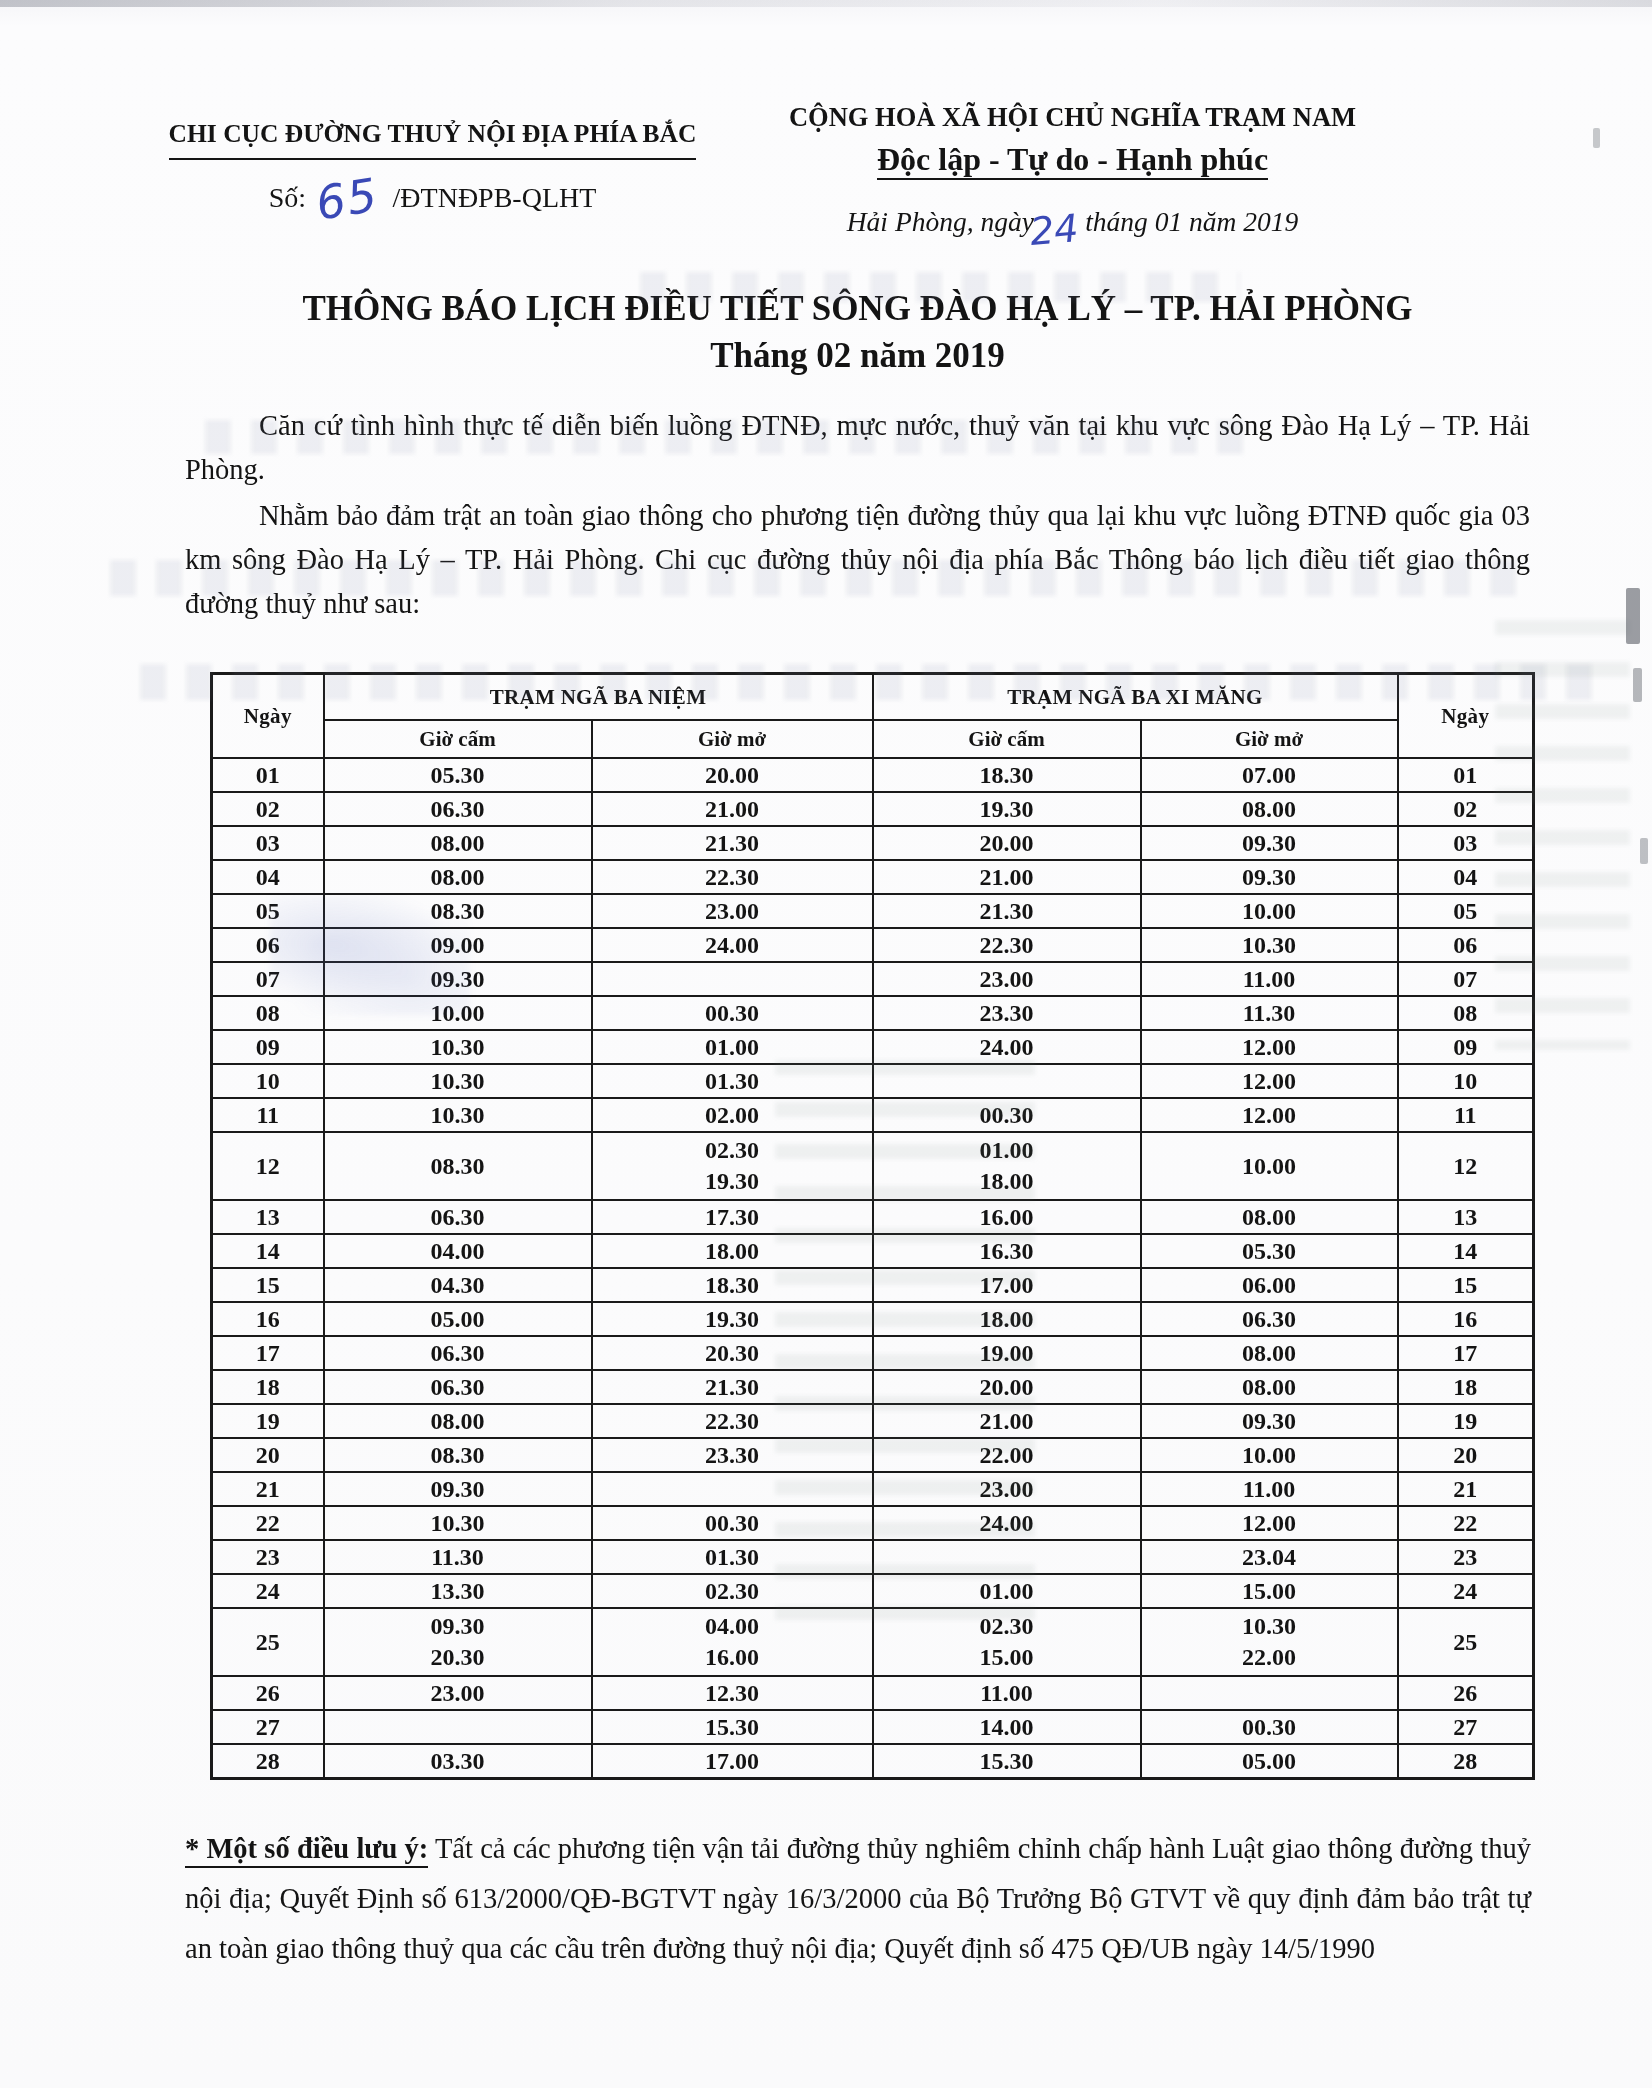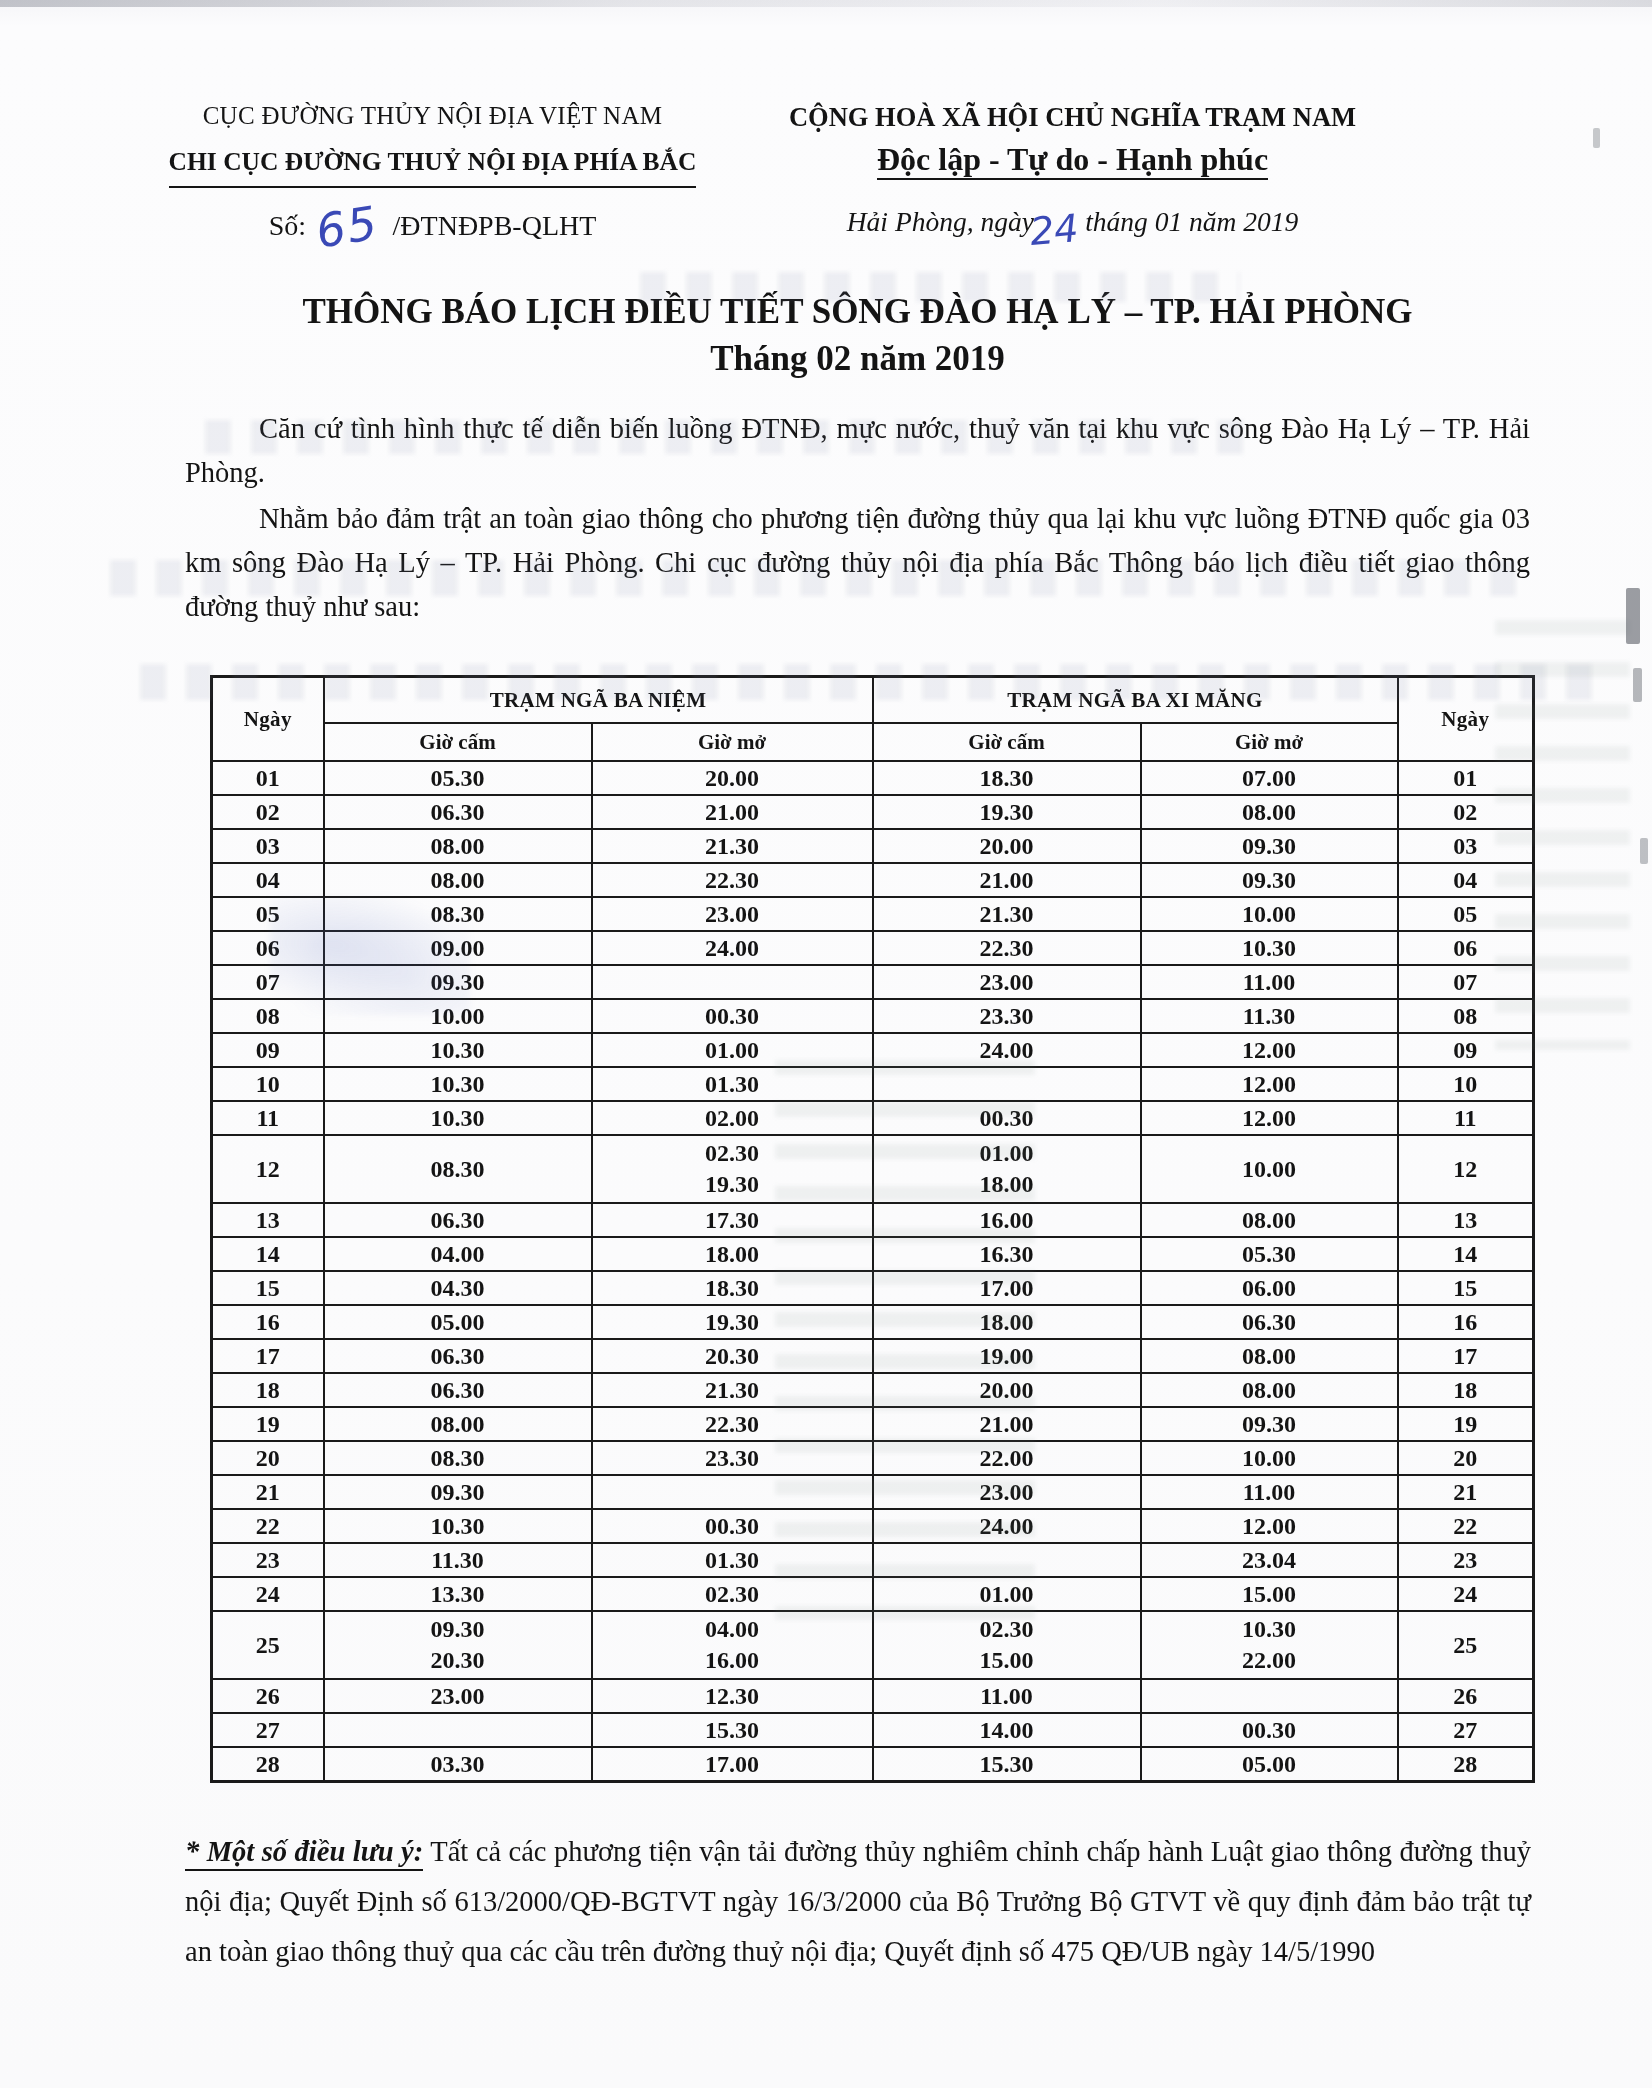--- a/index.html
+++ b/index.html
@@ -45,21 +45,21 @@
   table.sched{margin:46px 0 0 210px;border-collapse:collapse;table-layout:fixed;
               width:1322px;border:3px solid #1a1a1a;}
   .sched th,.sched td{border:2px solid #1a1a1a;text-align:center;vertical-align:middle;padding:0;}
   .sched thead tr.r1 th{height:44px;font-size:21px;font-weight:bold;letter-spacing:.3px;}
   .sched thead tr.r2 th{height:36px;font-size:21px;font-weight:bold;margin-top:10px;}
   .sched td{height:32px;font-weight:bold;font-size:24px;}
   .sched tr.tall td{height:66px;}
   .cl{line-height:31px;}
   
   .note{margin:44px 0 0 185px;width:1346px;font-size:28.5px;line-height:50px;text-align:justify;}
-  .note-lead{font-weight:bold;border-bottom:2.5px solid #141414;padding-bottom:2px;font-style:italic;}
+  .note-lead{font-weight:bold;border-bottom:2.5px solid #141414;padding-bottom:2px;}
 </style>
 </head>
 <body>
 
 <div class="page">
 
   <div class="topline"></div>
   <div class="bleed" style="left:640px;top:272px;width:600px;height:30px;"></div>
   <div class="bleed" style="left:205px;top:420px;width:1040px;height:34px;"></div>
   <div class="bleed" style="left:110px;top:560px;width:1420px;height:36px;"></div>
@@ -67,21 +67,20 @@
   <div class="bleed col" style="left:775px;top:1060px;width:260px;height:560px;"></div>
   <div class="bleed col" style="left:1495px;top:620px;width:135px;height:430px;"></div>
   <div class="scribble" style="left:270px;top:895px;width:200px;height:120px;"></div>
   <div class="mark" style="left:1626px;top:588px;width:14px;height:56px;opacity:.55;"></div>
   <div class="mark" style="left:1633px;top:668px;width:9px;height:34px;opacity:.4;"></div>
   <div class="mark" style="left:1640px;top:838px;width:8px;height:26px;opacity:.35;"></div>
   <div class="mark" style="left:1593px;top:128px;width:7px;height:20px;opacity:.3;"></div>
 
   <div class="header">
     <div class="hl">
-      <div class="org1">CỤC ĐƯỜNG THỦY NỘI ĐỊA VIỆT NAM</div>
       <div>
         <span class="org2">CHI CỤC ĐƯỜNG THUỶ NỘI ĐỊA PHÍA BẮC</span>
       </div>
       <div class="so-line">
         <span>Số:</span><span class="hw hw65">65</span><span>/ĐTNĐPB-QLHT</span>
       </div>
     </div>
     <div class="hr">
       <div class="rep1">CỘNG HOÀ XÃ HỘI CHỦ NGHĨA TRẠM NAM</div>
       <div>

